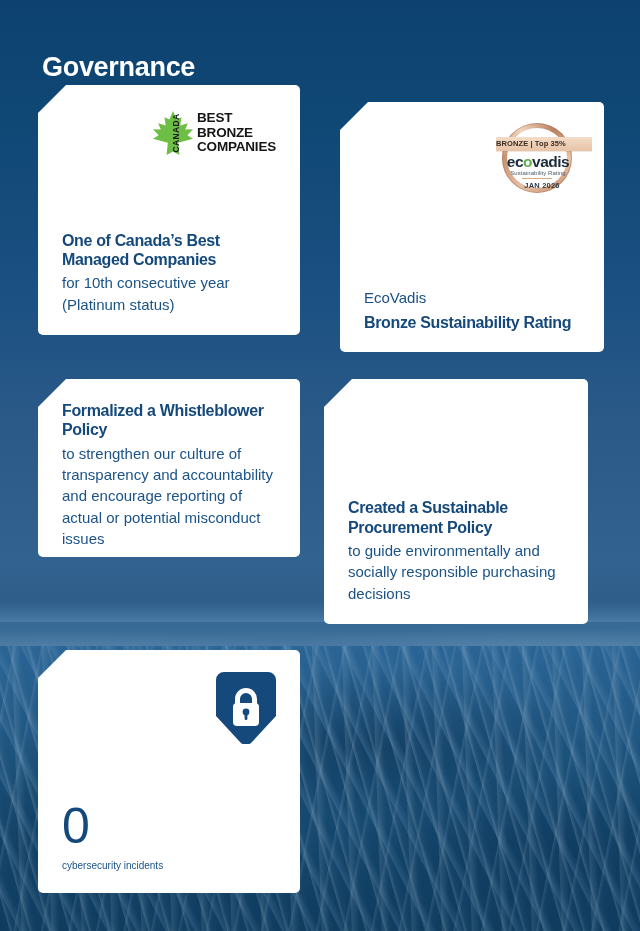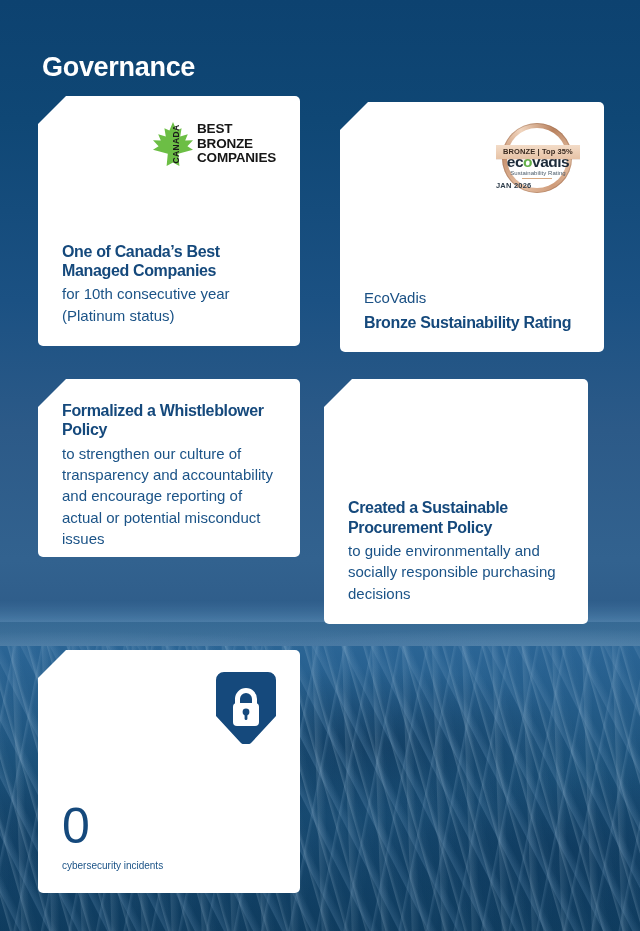--- a/index.html
+++ b/index.html
@@ -129,21 +129,21 @@
   .card-inner {
     position: absolute;
     inset: 0;
     padding: 22px 24px 20px 24px;
     box-sizing: border-box;
     display: flex;
     flex-direction: column;
   }
 
   
-  #card-best-managed   { left: 38px;  top: 96px; width: 262px; height: 250px; }
+  #card-best-managed   { left: 38px;  top: 85px; width: 262px; height: 250px; }
   #card-ecovadis       { left: 340px; top: 102px; width: 264px; height: 250px; }
   #card-whistleblower  { left: 38px;  top: 379px; width: 262px; height: 178px; }
   #card-procurement    { left: 324px; top: 379px; width: 264px; height: 245px; }
   #card-cybersecurity  { left: 38px;  top: 650px; width: 262px; height: 243px; }
 
   .logo-row {
     display: flex;
     justify-content: flex-end;
     align-items: flex-start;
     min-height: 54px;
@@ -232,31 +232,30 @@
   .medal-face {
     position: absolute;
     left: 11px; top: 5px;
     width: 60px; height: 60px;
     border-radius: 50%;
     background: #ffffff;
   }
   .medal-ribbon {
     position: absolute;
     left: 0; top: 14px;
-    width: 84px;
+    width: 96px;
     padding: 2px 0 2.5px 0;
     background: linear-gradient(180deg, #f3dcc8 0%, #e7c3a6 100%);
-    text-align: center;
+    text-align: left;
     font-size: 7.5px;
     font-weight: bold;
     color: #3a2a20;
     letter-spacing: 0.1px;
     white-space: nowrap;
     box-shadow: 0 0.5px 0 rgba(160,115,85,0.35);
-    margin-top: 8px;
   }
   .medal-wordmark {
     position: absolute;
     left: 0; right: 0;
     top: 30px;
     text-align: center;
     font-size: 15.5px;
     font-weight: bold;
     color: #1c2b3a;
     letter-spacing: -0.5px;
@@ -274,23 +273,23 @@
   .medal-rule {
     position: absolute;
     left: 26px;
     top: 55px;
     width: 30px;
     height: 1px;
     background: #d8a77f;
   }
   .medal-date {
     position: absolute;
-    left: 0; right: 0;
+    left: 8px; right: 0;
     top: 58px;
-    text-align: left;
+    text-align: center;
     font-size: 7.5px;
     font-weight: bold;
     color: #2c3b49;
     letter-spacing: 0.2px;
   }
 
   
   .lock-shield { width: 60px; height: 72px; display: block; }
 </style>
 </head>

